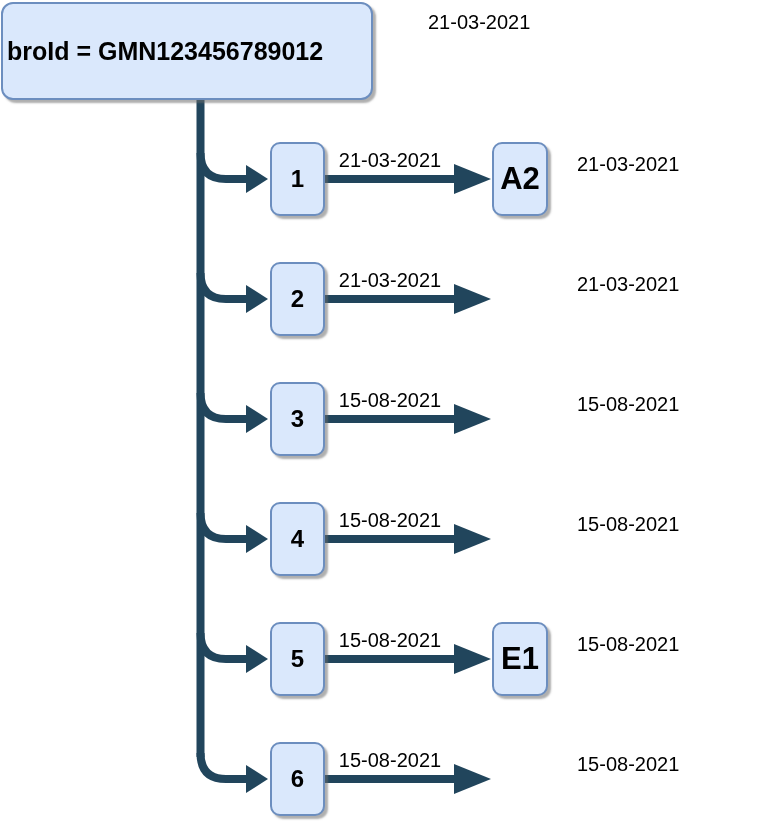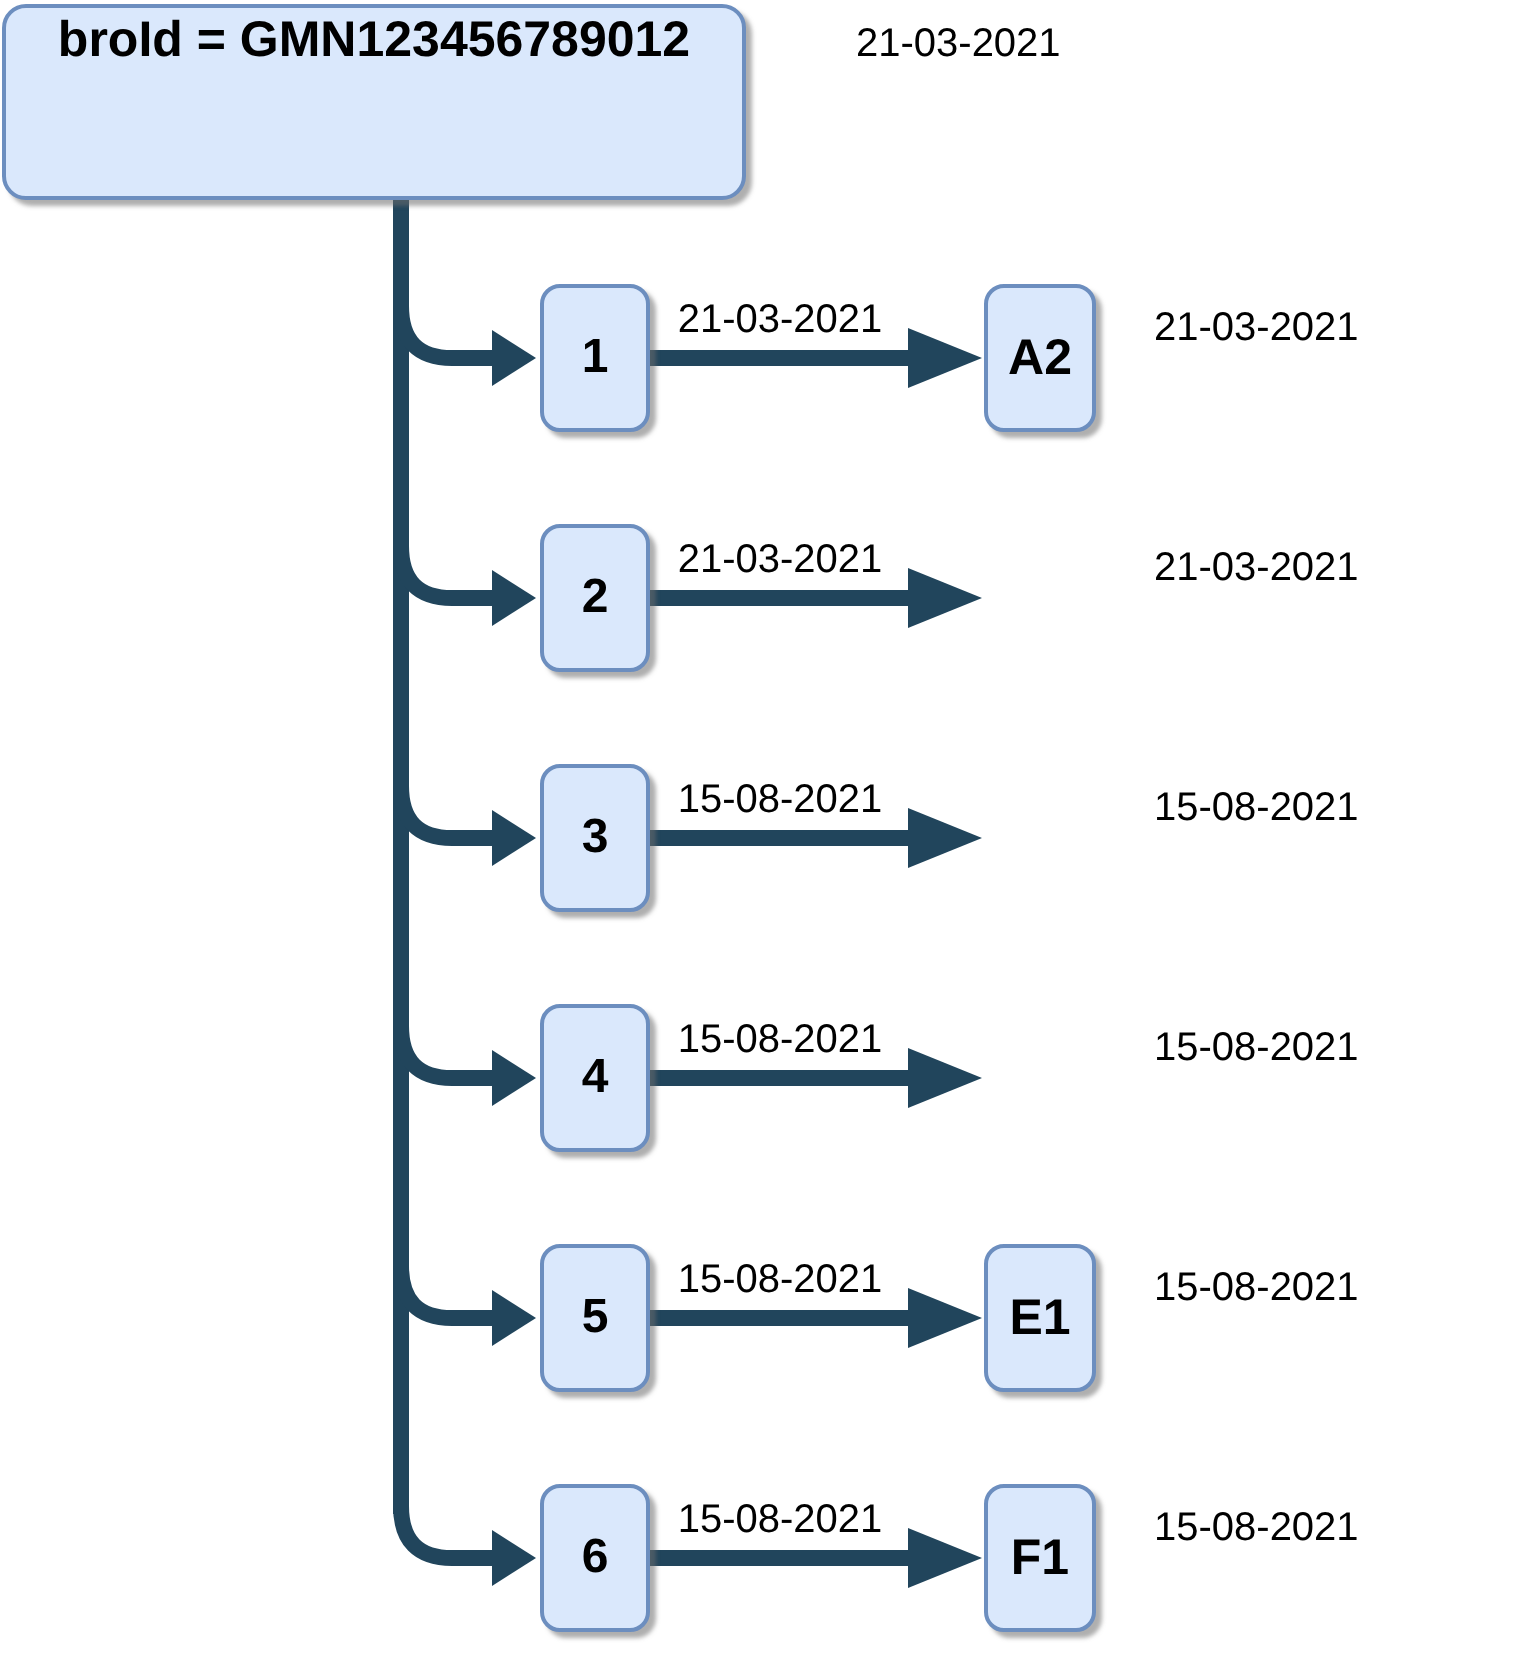--- a/index.html
+++ b/index.html
@@ -34,21 +34,21 @@
     box-shadow: 3px 3px 2px rgba(110,110,110,0.55);
     display: flex;
     align-items: center;
     justify-content: center;
     font-weight: bold;
   }
   .root-node {
     left: 1px; top: 2px;
     width: 372px; height: 98px;
     border-radius: 12px;
-    flex-direction: row;
+    flex-direction: column;
     align-items: flex-start;
     justify-content: center;
     padding: 0 4px 0 4px;
     font-size: 25px;
     line-height: 32px;
     white-space: nowrap;
   }
   .top-date {
     position: absolute;
     left: 428px; top: 11px;
@@ -63,21 +63,21 @@
   .seq-node {
     left: 270px; top: 0;
     width: 55px; height: 74px;
     border-radius: 10px;
     font-size: 24px;
   }
   .target-node {
     left: 492px; top: 0;
     width: 56px; height: 74px;
     border-radius: 10px;
-    font-size: 25px;
+    font-size: 31px;
   }
   .edge-label {
     position: absolute;
     left: 325px; top: 7px;
     width: 130px;
     text-align: center;
     font-size: 20px;
   }
   .row-date {
     position: absolute;
@@ -157,17 +157,16 @@
   <div class="row" style="top:622px">
     <div class="node seq-node">5</div>
     <div class="edge-label">15-08-2021</div>
     <div class="node target-node">E1</div>
     <div class="row-date">15-08-2021</div>
   </div>
 
   <div class="row" style="top:742px">
     <div class="node seq-node">6</div>
     <div class="edge-label">15-08-2021</div>
-    <div class="node target-node">F1</div>
     <div class="row-date">15-08-2021</div>
   </div>
 
 </div>
 
 </body></html>

